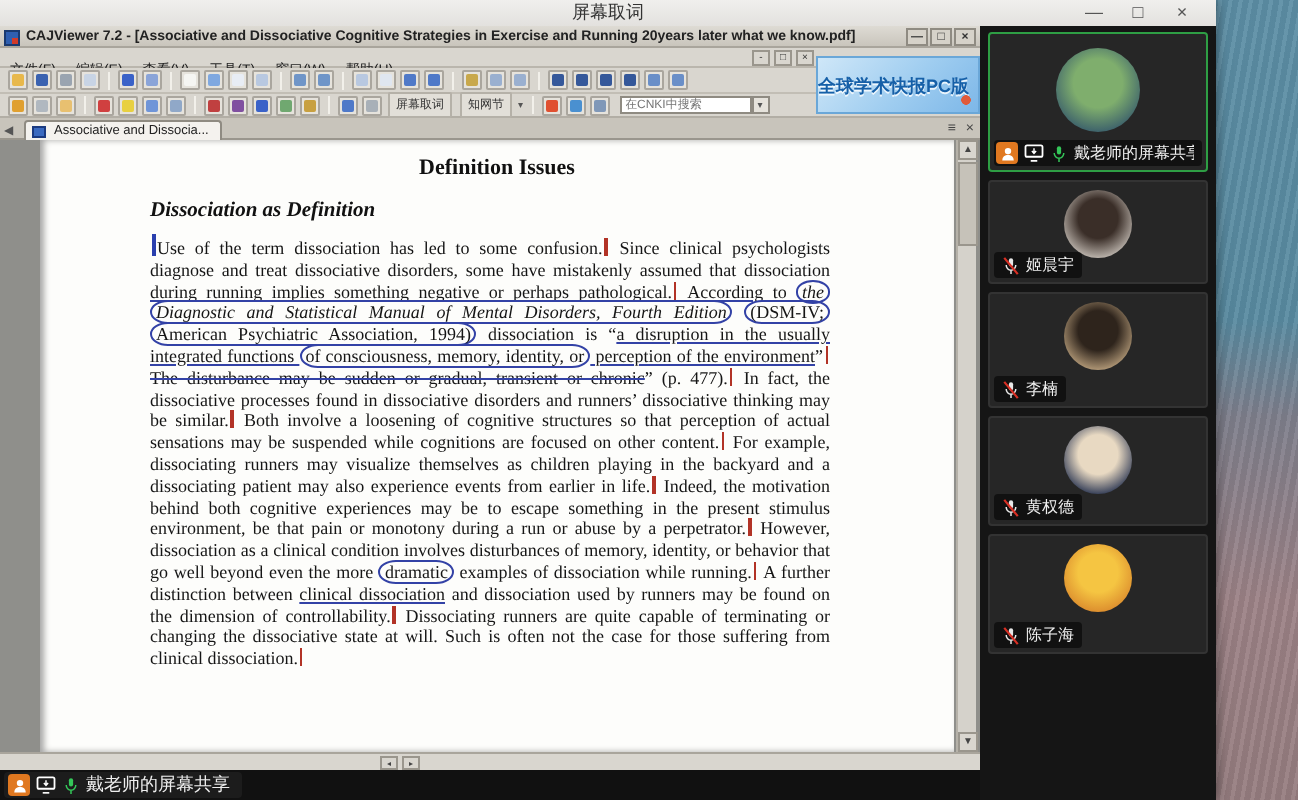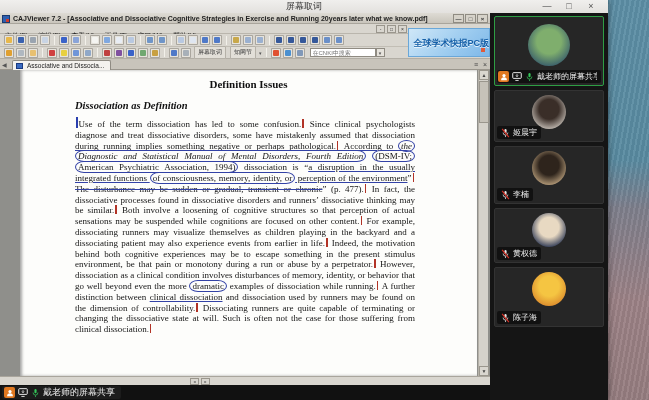--- a/index.html
+++ b/index.html
@@ -50,21 +50,21 @@
   #tabscroll { position:absolute; left:2px; top:2px; font-size:6px; color:#555; }
   #doctab { position:absolute; left:12px; top:1px; height:10px; background:#f4f2ee; border:1px solid #8f8b82; border-bottom:none; border-radius:2px 2px 0 0;
     font-size:6.5px; line-height:9px; color:#222; padding:0 6px 0 14px; }
   #doctab .dicon { position:absolute; left:3px; top:2px; width:7px; height:6px; background:#3a6ac0; border:0.5px solid #1a3a80; }
   #tabmenu { position:absolute; right:12px; top:2px; font-size:7px; color:#444; line-height:7px; }
   #tabclose { position:absolute; right:3px; top:2px; font-size:7px; color:#444; line-height:7px; }
 
   
   #banner { position:absolute; left:408px; top:15px; width:82px; height:29px;
     background:linear-gradient(135deg,#cfe7f8 0%,#9fcdf0 55%,#7db7e8 100%); border:1px solid #6aa7d8;
-    font-size:9px; font-weight:bold; color:#1660a8; text-align:right; line-height:29px;
+    font-size:9px; font-weight:bold; color:#1660a8; text-align:left; line-height:29px;
     text-shadow:0 1px 0 rgba(255,255,255,.8); white-space:nowrap; overflow:hidden; }
   #banner:after{ content:""; position:absolute; right:2px; bottom:2px; width:8px; height:8px;
     background:radial-gradient(circle,#e05a3a 0 40%,transparent 45%); }
 
   
   #docarea { position:absolute; left:0; top:57px; width:100%; height:306px; background:#8f8f8b; }
   #page { position:absolute; left:20px; top:0; width:457px; height:306px; background:#fdfdfb; box-shadow:2px 0 3px rgba(0,0,0,.35) inset; }
   #doc-title { margin-top:8px; text-align:center; font-family:"Liberation Serif", serif; font-weight:bold; font-size:11px; color:#111; }
   #doc-heading { margin:10px 0 6px 55px; font-family:"Liberation Serif", serif; font-weight:bold; font-style:italic; font-size:10.5px; color:#111; }
   #doc-para { margin:0 50px 0 55px; width:340px; font-family:"Liberation Serif", serif; font-size:9px; line-height:10.8px;

